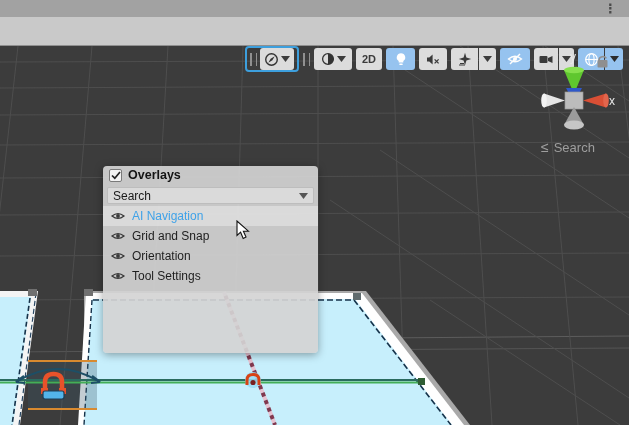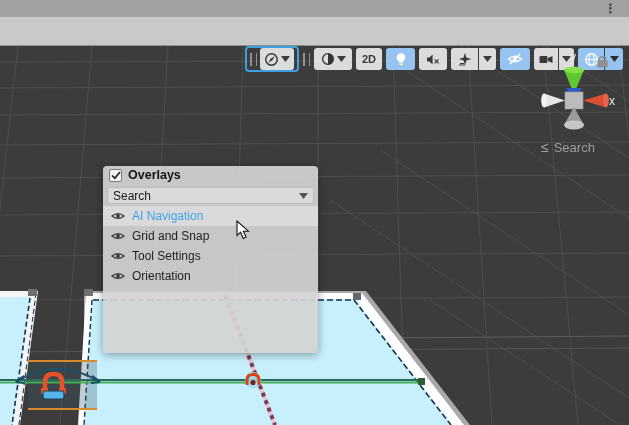--- a/index.html
+++ b/index.html
@@ -308,28 +308,28 @@
             <path d="M1,5 Q7,0.3 13,5 Q7,9.7 1,5 Z" fill="none" stroke="#3a3a3a" stroke-width="1.3"></path>
             <circle cx="7" cy="5" r="1.9" fill="#3a3a3a"></circle>
           </svg>
         <span class="row-label">Grid and Snap</span>
       </div>
       <div class="row">
         <svg class="eye" width="14" height="10" viewBox="0 0 14 10">
             <path d="M1,5 Q7,0.3 13,5 Q7,9.7 1,5 Z" fill="none" stroke="#3a3a3a" stroke-width="1.3"></path>
             <circle cx="7" cy="5" r="1.9" fill="#3a3a3a"></circle>
           </svg>
-        <span class="row-label">Tool Settings</span>
+        <span class="row-label">Orientation</span>
       </div>
       <div class="row">
         <svg class="eye" width="14" height="10" viewBox="0 0 14 10">
             <path d="M1,5 Q7,0.3 13,5 Q7,9.7 1,5 Z" fill="none" stroke="#3a3a3a" stroke-width="1.3"></path>
             <circle cx="7" cy="5" r="1.9" fill="#3a3a3a"></circle>
           </svg>
-        <span class="row-label">Orientation</span>
+        <span class="row-label">Tool Settings</span>
       </div>
     </div>
   </div>
 
   <svg class="cursor" width="14" height="20" viewBox="0 0 14 20">
     <path d="M1,1 L1,15.5 L4.6,12.2 L7.2,18.4 L10,17.1 L7.4,11.2 L12.4,11.2 Z" fill="#fff" stroke="#111" stroke-width="1.1"></path>
   </svg>
 
 </div>
 

